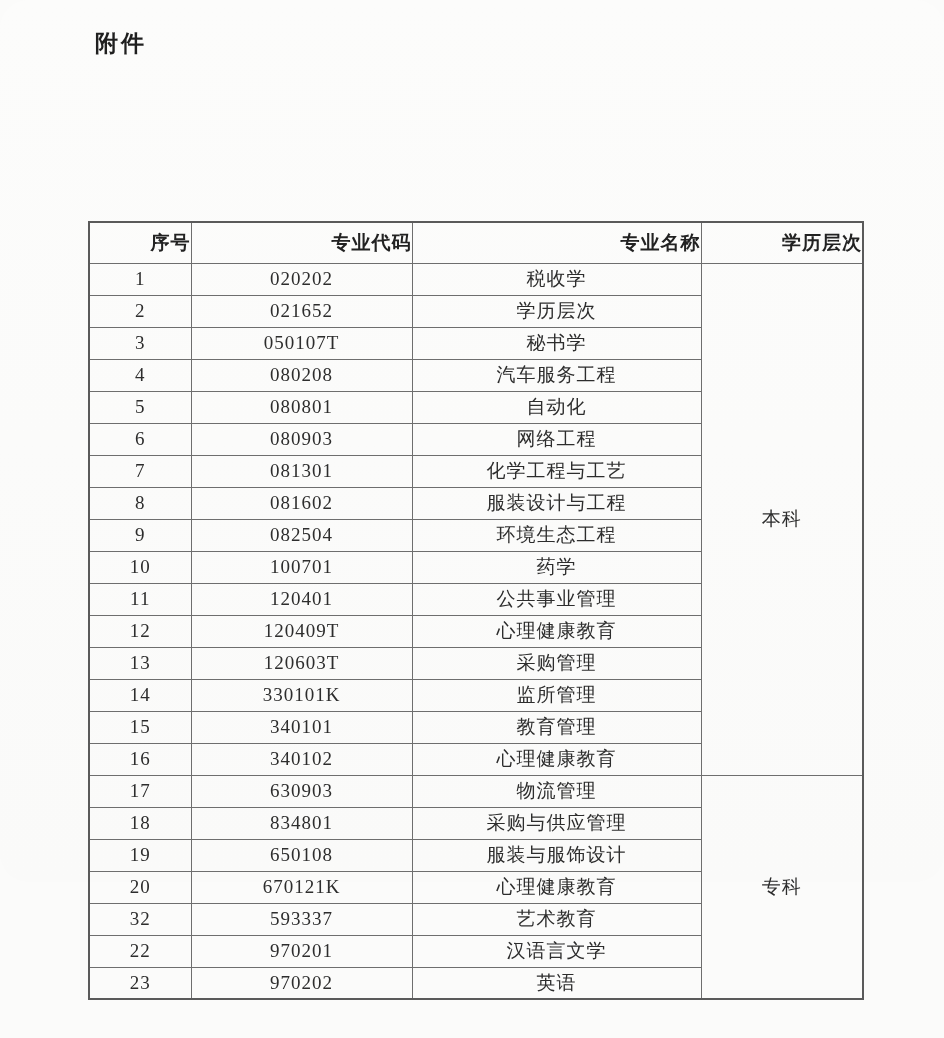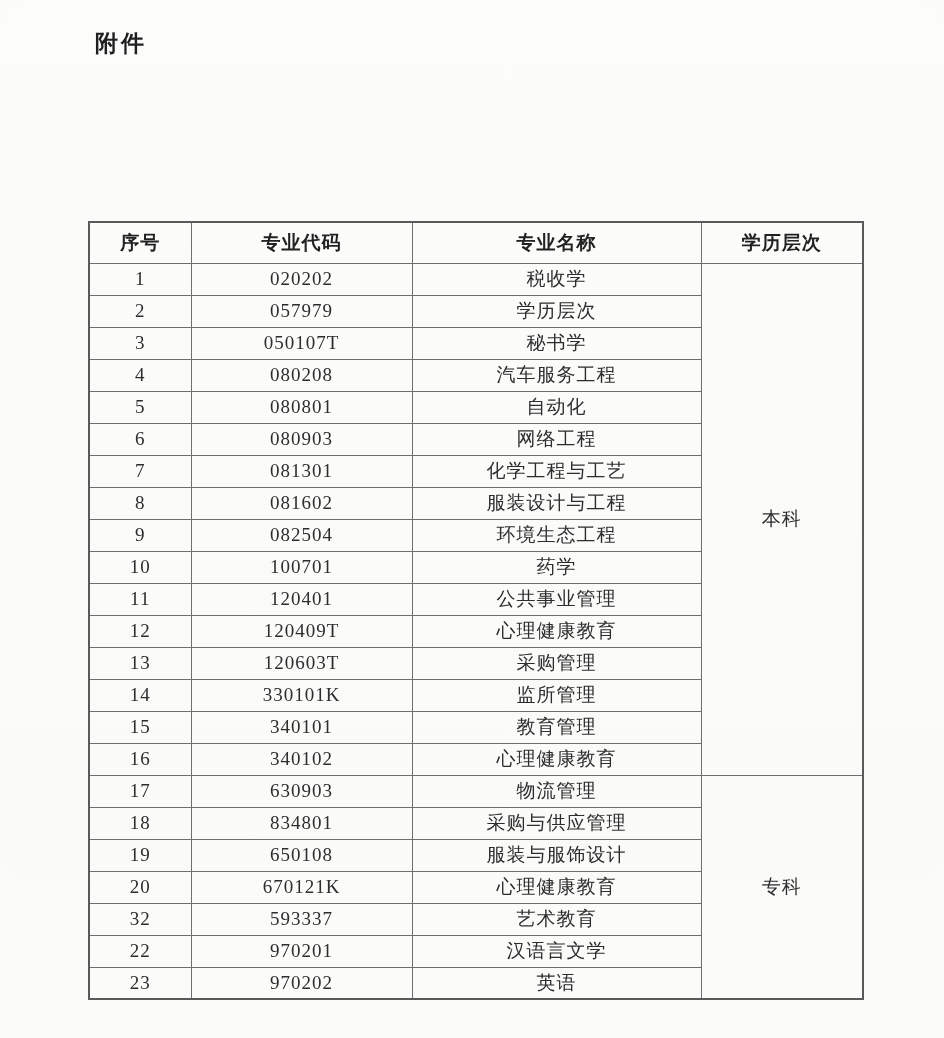--- a/index.html
+++ b/index.html
@@ -61,20 +61,21 @@
   }
   table.majors { border: 2px solid #5a5a5a; }
   table.majors thead tr { height: 41px; }
   table.majors tbody tr { height: 32px; }
   table.majors th {
     font-family: "Liberation Sans", "DejaVu Sans", sans-serif;
     font-size: 19px;
     font-weight: 600;
     letter-spacing: 1px;
     color: #222;
+    text-align: right;
   }
   table.majors td {
     font-family: "Liberation Serif", "DejaVu Serif", serif;
     font-size: 19px;
     color: #2d2d2d;
     letter-spacing: 1px;
   }
   td.level-cell {
     font-size: 19px;
     letter-spacing: 2px;
@@ -106,21 +107,21 @@
     </thead>
     <tbody>
         <tr>
           <td>1</td>
           <td>020202</td>
           <td>税收学</td>
           <td rowspan="16" class="level-cell">本科</td>
         </tr>
         <tr>
           <td>2</td>
-          <td>057979</td>
+          <td>021652</td>
           <td>学历层次</td>
         </tr>
         <tr>
           <td>3</td>
           <td>050107T</td>
           <td>秘书学</td>
         </tr>
         <tr>
           <td>4</td>
           <td>080208</td>

